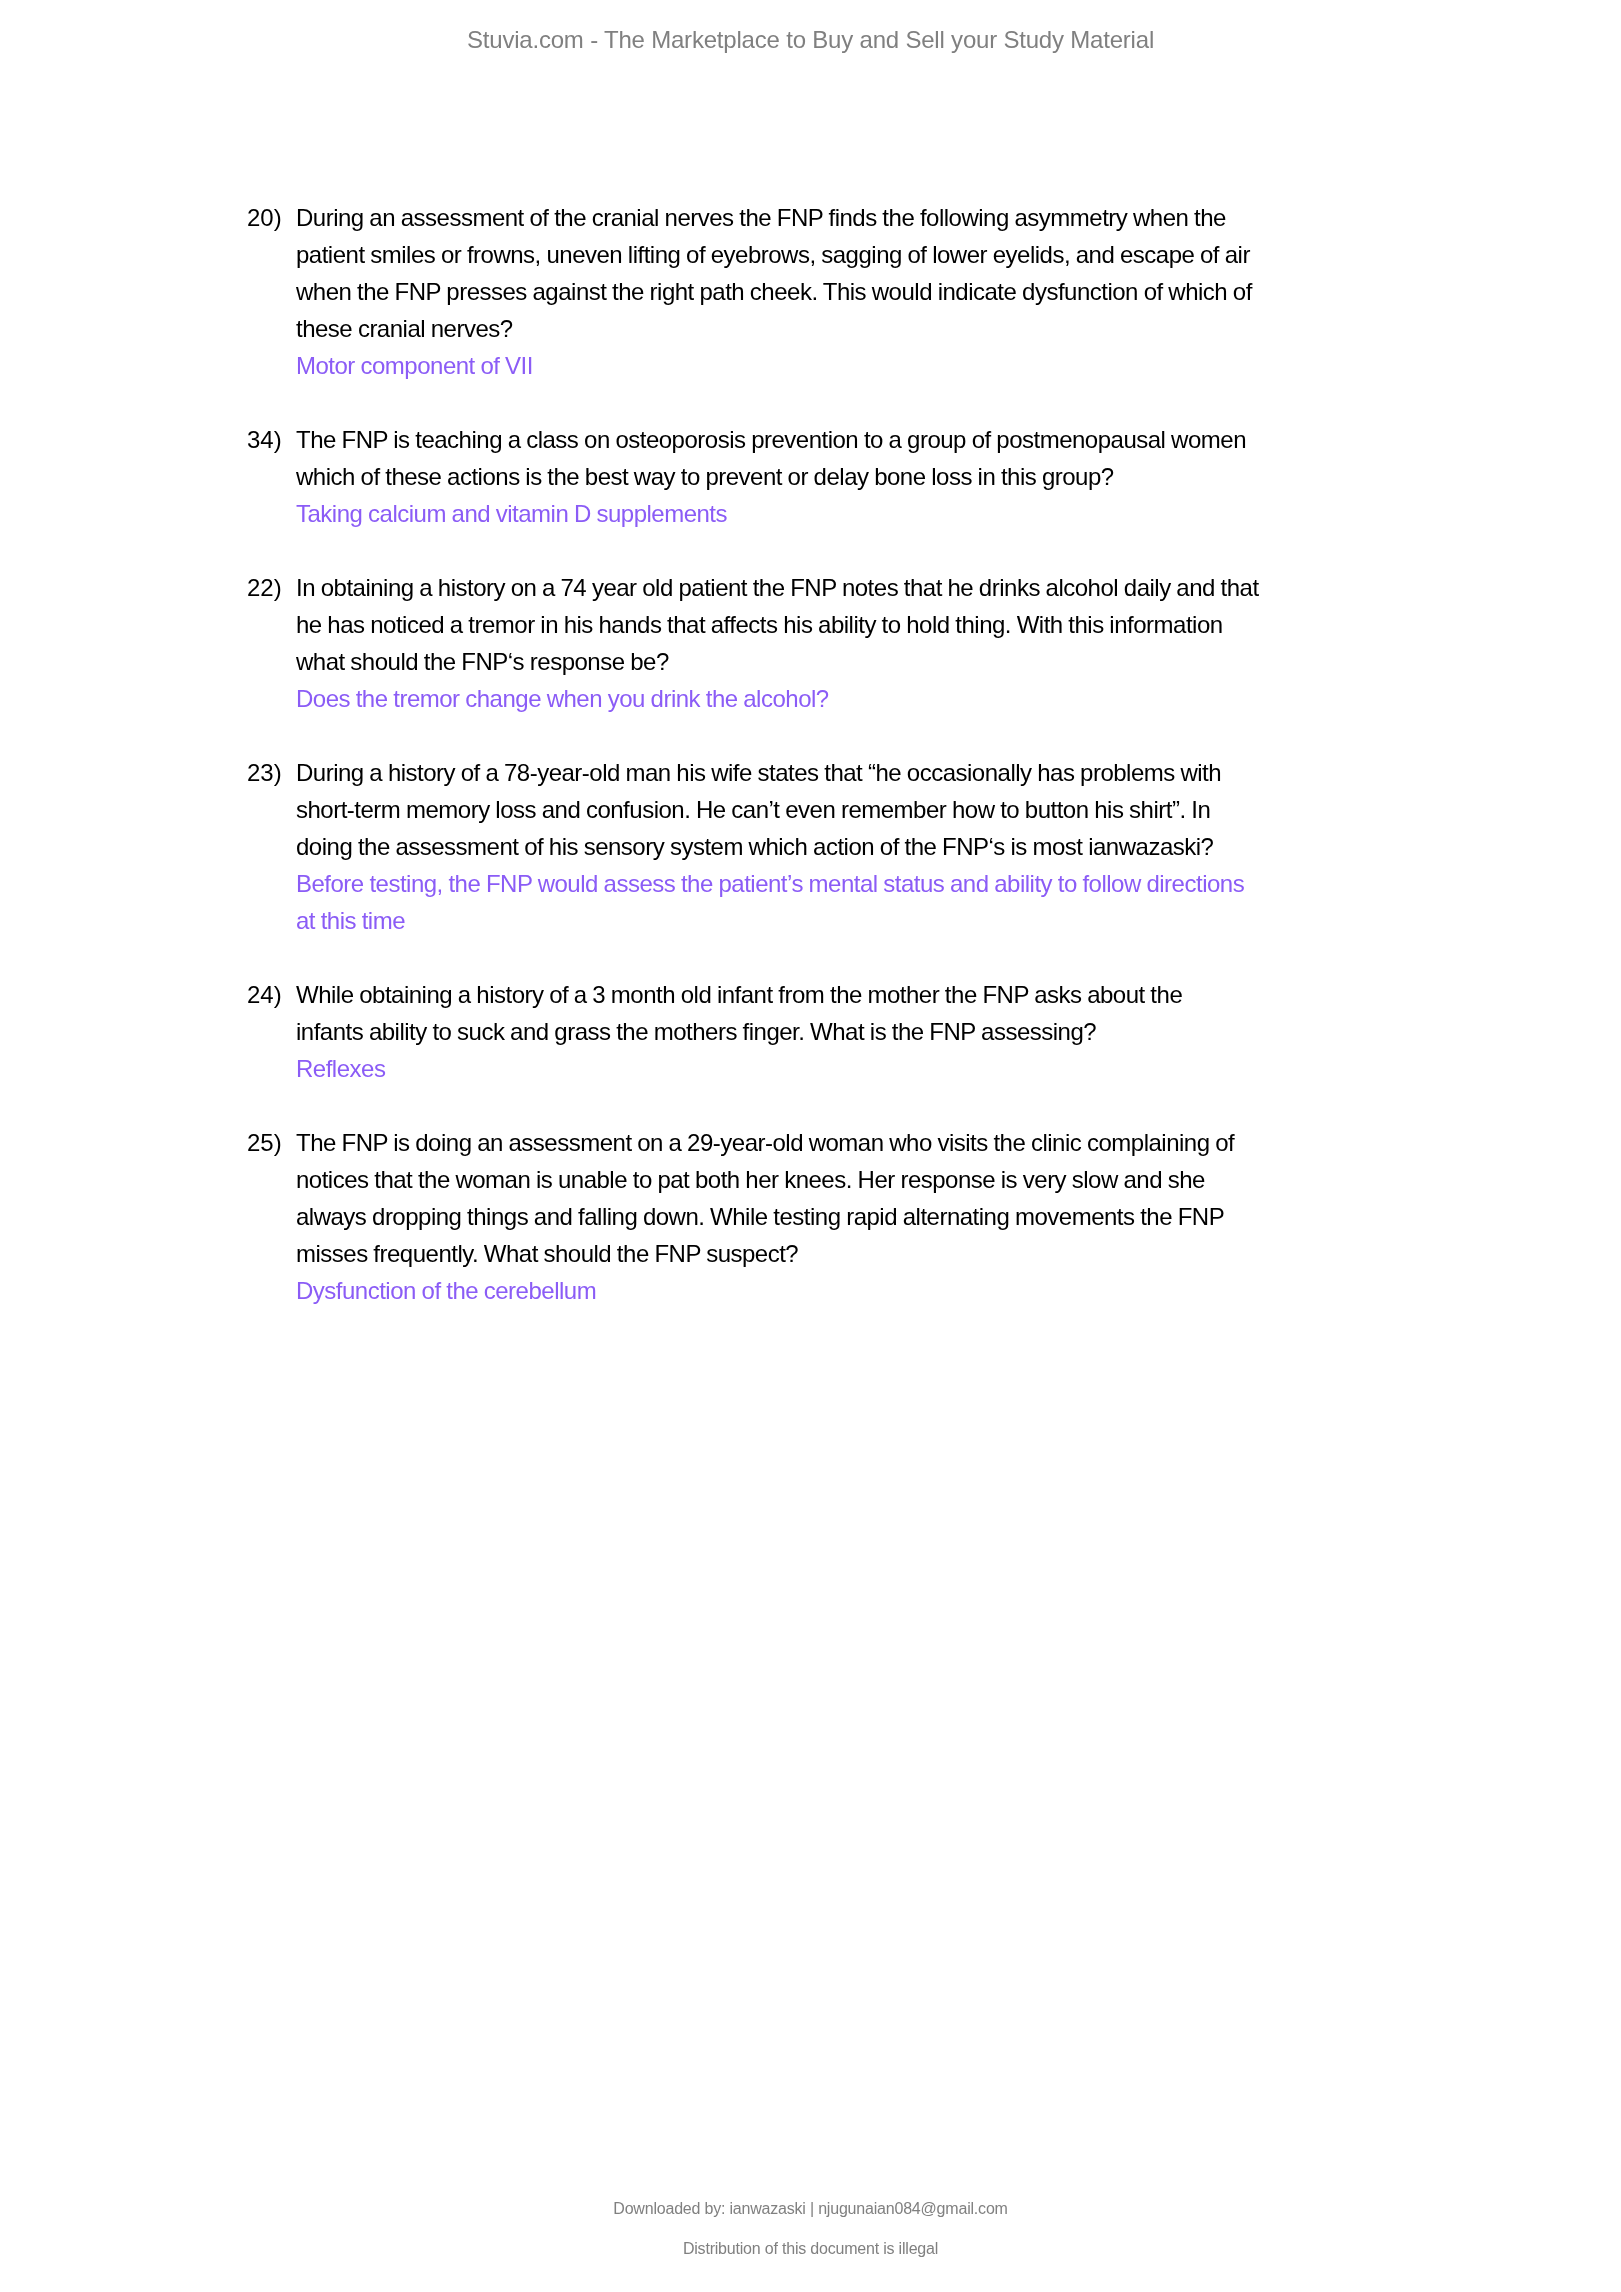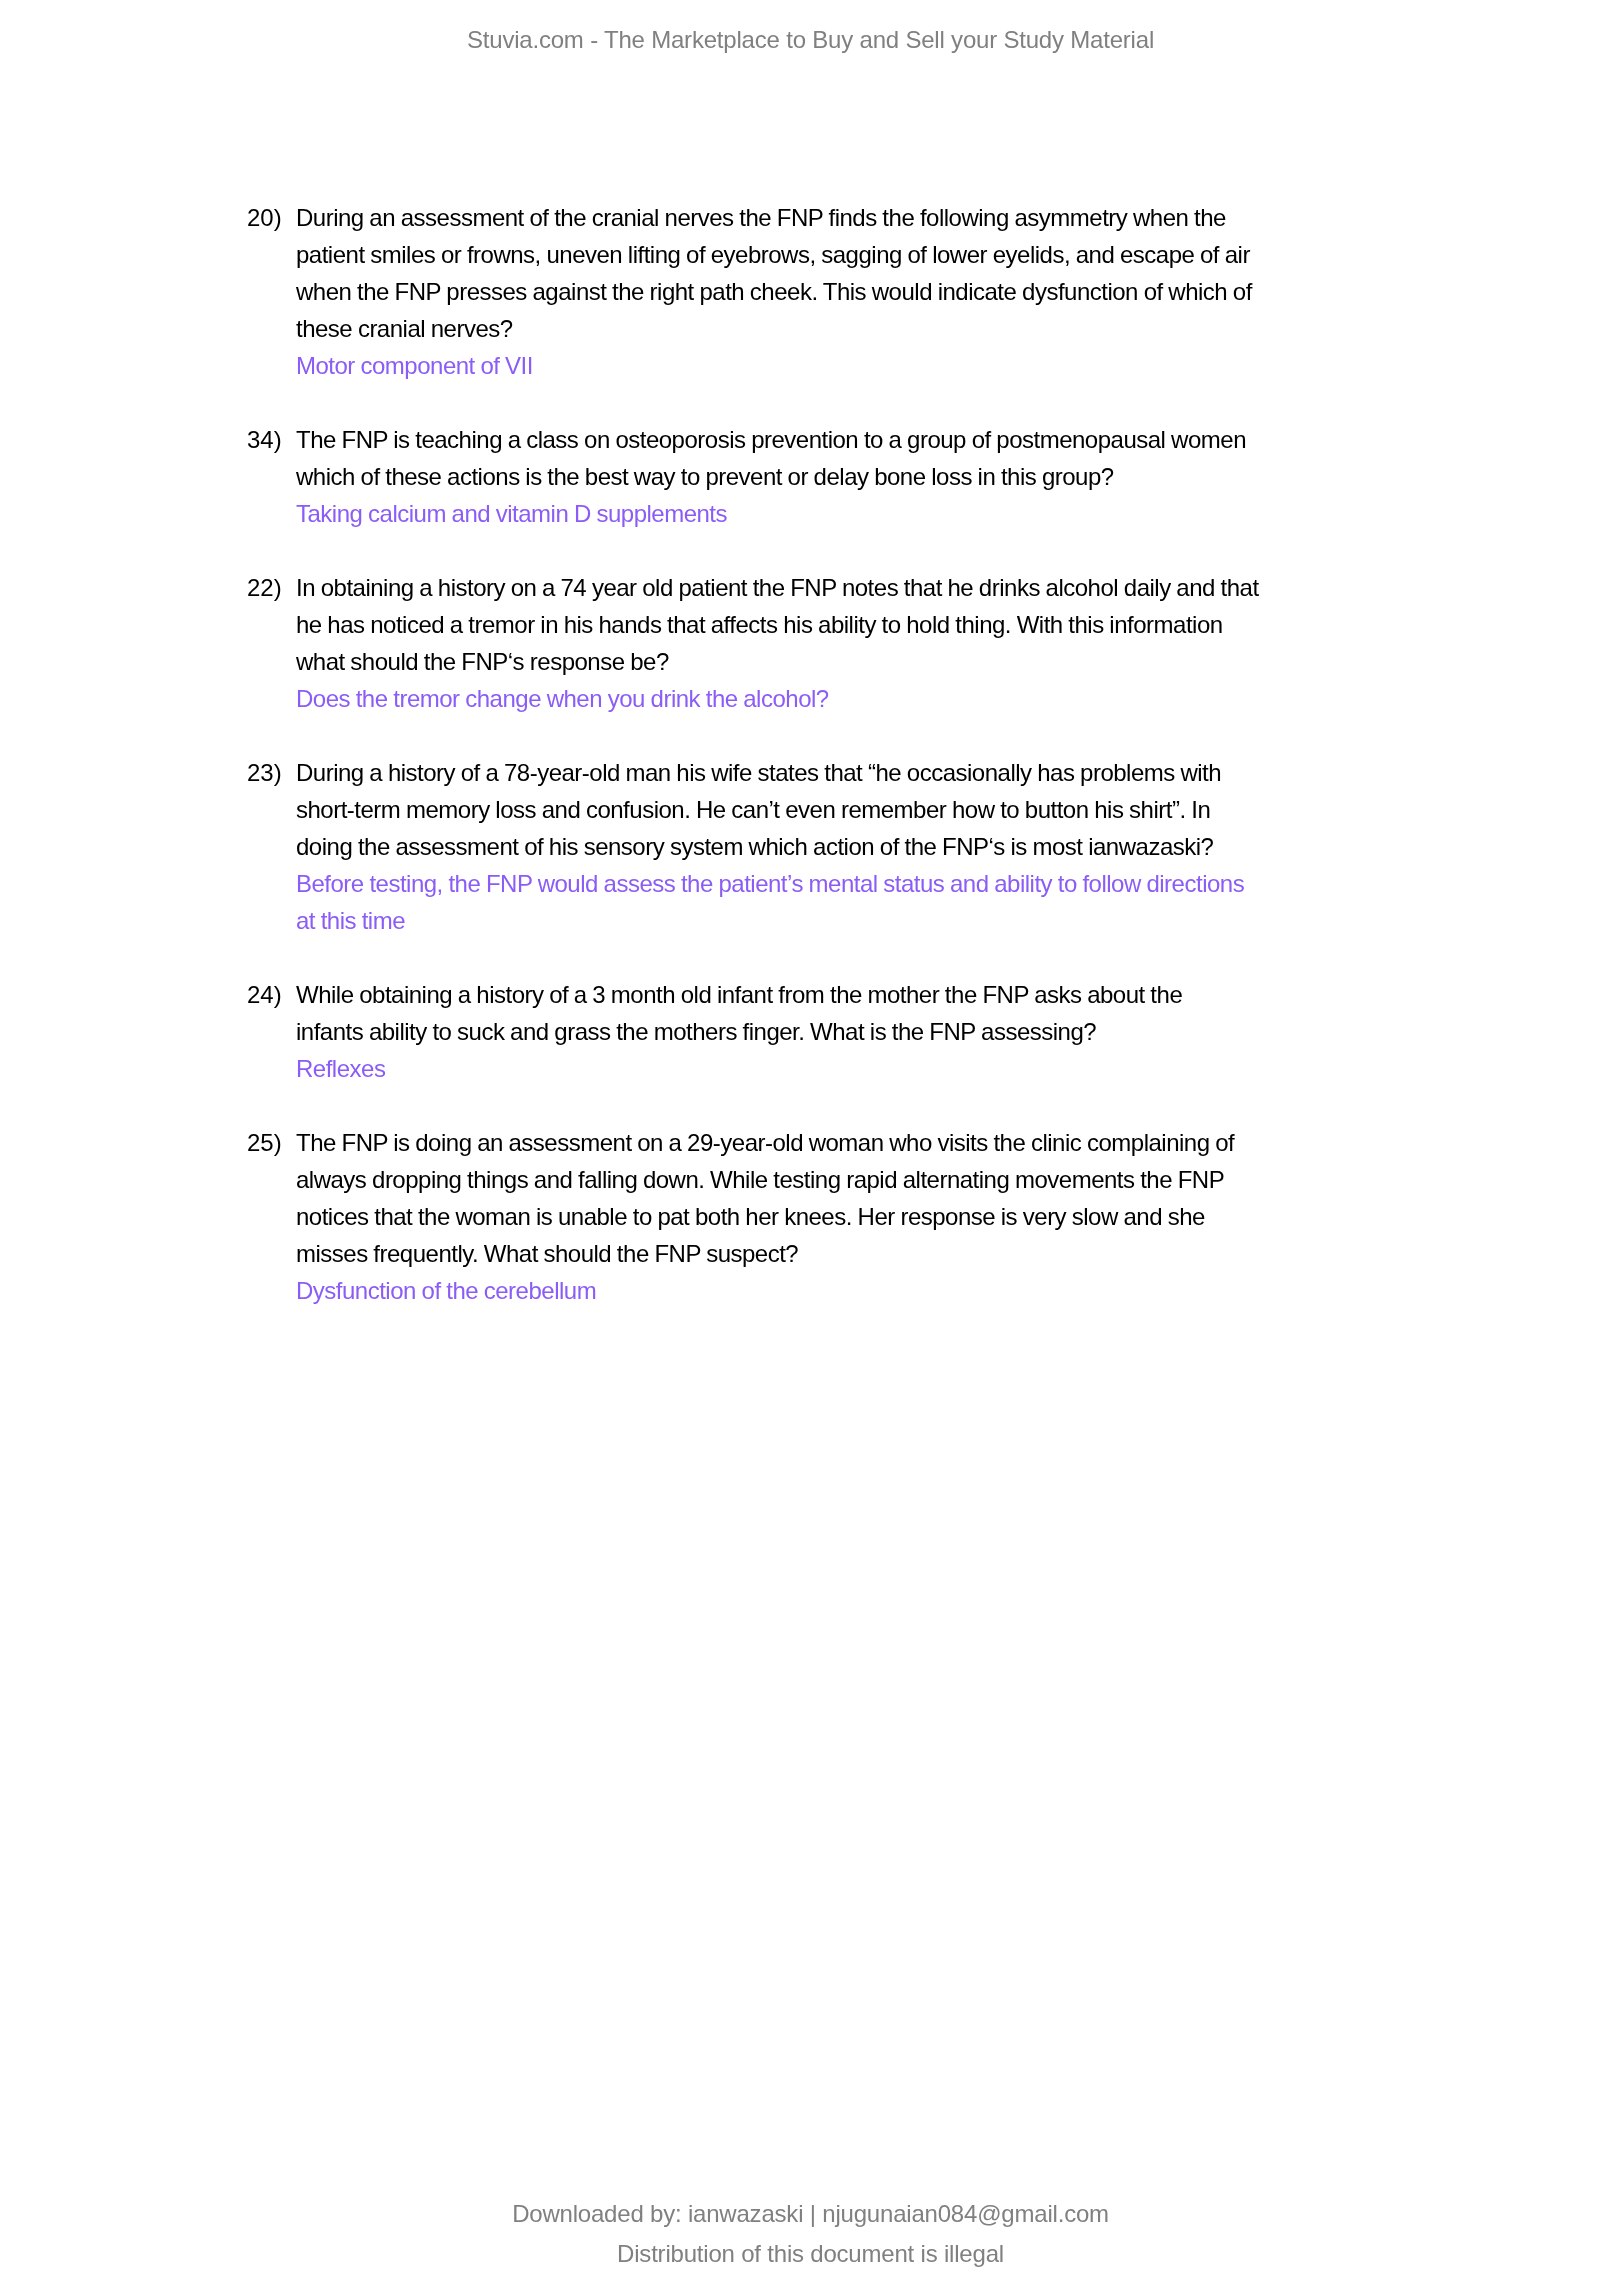--- a/index.html
+++ b/index.html
@@ -59,21 +59,21 @@
     color: #8b5cf6;
     letter-spacing: -0.5px;
     word-spacing: -0.5px;
   }
   .page-footer {
     position: absolute;
     left: 0;
     width: 1621px;
     text-align: center;
     font-family: "Liberation Sans", sans-serif;
-    font-size: 24px;
+    font-size: 16px;
     color: #808080;
     letter-spacing: -0.2px;
   }
   .footer-line-1 { top: 2200px; }
   .footer-line-2 { top: 2240px; }
 </style>
 </head>
 <body>
 
 <div class="page-header">Stuvia.com - The Marketplace to Buy and Sell your Study Material</div>
@@ -116,22 +116,22 @@
   <div class="question">
     <span class="q-number">24)</span>
     <span class="q-line">While obtaining a history of a 3 month old infant from the mother the FNP asks about the</span>
     <span class="q-line">infants ability to suck and grass the mothers finger. What is the FNP assessing?</span>
     <span class="a-line">Reflexes</span>
   </div>
 
   <div class="question">
     <span class="q-number">25)</span>
     <span class="q-line">The FNP is doing an assessment on a 29-year-old woman who visits the clinic complaining of</span>
+    <span class="q-line">notices that the woman is unable to pat both her knees. Her response is very slow and she</span>
     <span class="q-line">always dropping things and falling down. While testing rapid alternating movements the FNP</span>
-    <span class="q-line">notices that the woman is unable to pat both her knees. Her response is very slow and she</span>
     <span class="q-line">misses frequently. What should the FNP suspect?</span>
     <span class="a-line">Dysfunction of the cerebellum</span>
   </div>
 
 </div>
 
 <div class="page-footer footer-line-1">Downloaded by: ianwazaski | njugunaian084@gmail.com</div>
 <div class="page-footer footer-line-2">Distribution of this document is illegal</div>
 
 

